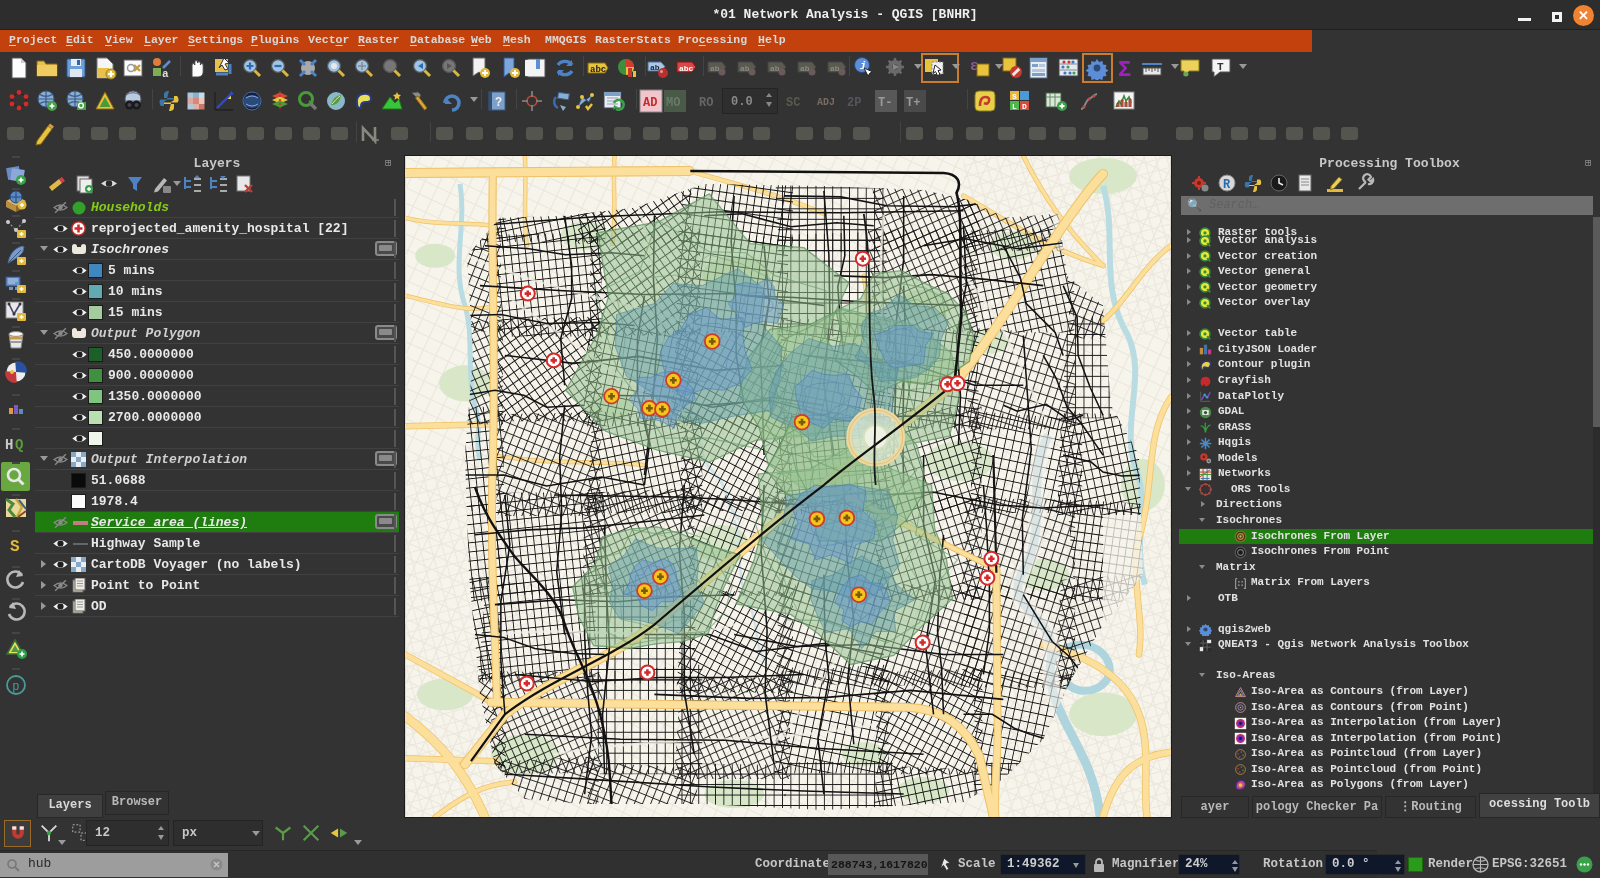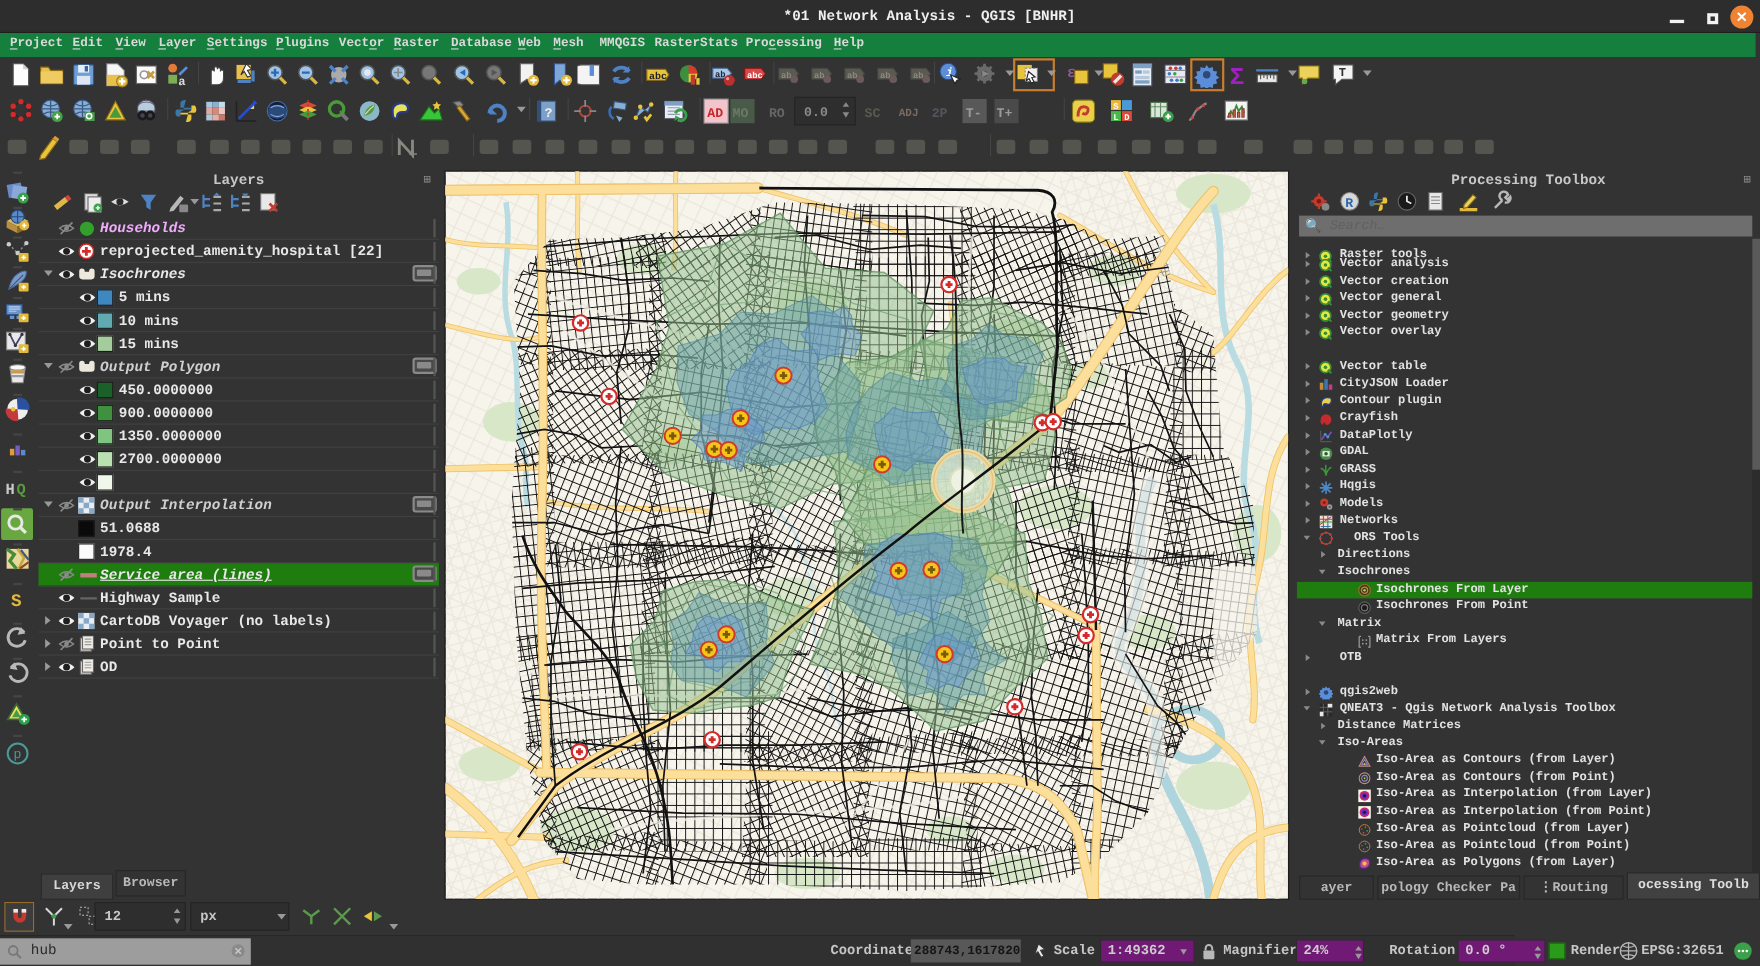--- a/index.html
+++ b/index.html
@@ -1,20 +1,20 @@
 <!DOCTYPE html>
 <html><head><meta charset="utf-8"><style>
 *{margin:0;padding:0;box-sizing:border-box}
 html,body{width:1600px;height:878px;overflow:hidden;background:#333333;
  font-family:"Liberation Mono",monospace;}
 .abs{position:absolute}
 #titlebar{position:absolute;left:0;top:0;width:1600px;height:30px;background:#2d2d2d;border-bottom:1px solid #1f1f1f}
 #title{position:absolute;top:7px;left:0;width:1690px;text-align:center;color:#efefef;
  font-family:"Liberation Mono",monospace;font-weight:bold;font-size:13px}
-#menubar{position:absolute;left:0;top:30px;width:1596px;height:22px;background:#15803d}
+#menubar{position:absolute;left:0;top:30px;width:1312px;height:22px;background:#c2410c}
 .menu{position:absolute;top:3px;color:#d9d9d9;font-size:11.5px;font-weight:bold;letter-spacing:0px}
 .menu u{text-decoration-thickness:1px;text-underline-offset:2px}
 .tbrow{position:absolute;left:0;width:1600px;background:#333}
 .sep{position:absolute;width:1px;background:#444;top:4px;height:20px}
 .ic{position:absolute}
 #leftstrip{position:absolute;left:0;top:150px;width:32px;height:670px;background:#333}
 #lpanel{position:absolute;left:35px;top:150px;width:364px;height:668px;background:#333}
 #rpanel{position:absolute;left:1179px;top:150px;width:421px;height:668px;background:#333}
 .ptitle{color:#c8c8c8;font-size:13px;font-weight:bold;text-align:center}
 .trow{position:absolute;left:0;width:100%;white-space:nowrap;overflow:hidden}
@@ -25,21 +25,21 @@
 .arrow{position:absolute;width:0;height:0}
 .ar-r{border-left:5px solid #b8b8b8;border-top:4px solid transparent;border-bottom:4px solid transparent}
 .ar-d{border-top:5px solid #b8b8b8;border-left:4px solid transparent;border-right:4px solid transparent}
 .sw{position:absolute;width:15px;height:15px;border:1px solid #1b1b1b}
 .badge{position:absolute;width:22px;height:15px;border:2px solid #8a8a8a;border-radius:3px;background:#4a4a4a}
 .badge:after{content:"";position:absolute;left:2px;top:2px;width:13px;height:6px;background:#8a8a8a;border-radius:1px}
 #statusbar{position:absolute;left:0;top:850px;width:1377px;height:28px;background:#303030;border-top:1px solid #272727}
 .st{position:absolute;top:6px;color:#c6c6c6;font-size:12.5px;font-weight:bold}
 .stbox{position:absolute;top:3px;height:21px;background:#585858;color:#151515;font-size:12.5px;font-weight:bold;
  line-height:21px;padding:0 6px}
-.stcombo{position:absolute;top:3px;height:21px;background:#701a75;border:1px solid #2a2a2a;color:#cscsc;
+.stcombo{position:absolute;top:3px;height:21px;background:#0f172a;border:1px solid #2a2a2a;color:#cscsc;
  font-size:12.5px;line-height:19px;color:#cccccc;font-weight:bold;padding:0 6px}
 .tab{position:absolute;top:0;height:22px;background:#333;border:1px solid #272727;color:#b9b9b9;
  font-size:12px;font-weight:bold;text-align:center;line-height:21px;overflow:hidden}
 .tab.on{background:#414141;color:#dedede}
 </style></head><body>
 <div id="titlebar">
 <div id="title">*01 Network Analysis - QGIS [BNHR]</div>
 <div class="abs" style="left:1518px;top:18px;width:13px;height:3px;background:#f2f2f2"></div>
 <div class="abs" style="left:1552px;top:12px;width:10px;height:10px;background:#f2f2f2"></div>
 <div class="abs" style="left:1555px;top:15px;width:4px;height:4px;background:#2d2d2d"></div>
@@ -775,21 +775,21 @@
 <div class="arrow ar-d" style="left:138px;top:31px;border-top-color:#999"></div>
 <div class="trow lrow" style="top:47px">
       <svg class="ic" style="left:18px;top:3px" width="15" height="15" viewBox="0 0 14 14">
         <path d="M1,7 Q7,2 13,7 Q7,12 1,7Z" fill="none" stroke="#8a8a8a" stroke-width="1.2"></path>
         <circle cx="7" cy="7" r="2" fill="#8a8a8a"></circle>
         <line x1="2" y1="12" x2="12" y2="2" stroke="#8a8a8a" stroke-width="1.3"></line>
       </svg>
       <svg class="ic" style="left:37px;top:4px" width="14" height="14">
         <circle cx="7" cy="7" r="6.5" fill="#33a02c"></circle>
       </svg>
-      <span class="grp" style="position:absolute;left:56px;color:#f0abfc">Households</span>
+      <span class="grp" style="position:absolute;left:56px;color:#84cc16">Households</span>
     </div>
 <div class="trow lrow" style="top:68px">
       <svg class="ic" style="left:18px;top:3px" width="15" height="15" viewBox="0 0 14 14">
         <path d="M0.3,7 Q7,0.3 13.7,7 Q7,13.7 0.3,7Z" fill="#f0f0f0"></path>
         <circle cx="7" cy="7" r="2.9" fill="#1e1e1e"></circle>
       </svg>
       <svg class="ic" style="left:36px;top:3px" width="15" height="15" viewBox="0 0 15 15">
         <circle cx="7.5" cy="7.5" r="6.6" fill="#fff" stroke="#d42a2a" stroke-width="1.4"></circle>
         <path d="M7.5,3.5 v8 M3.5,7.5 h8" stroke="#d42a2a" stroke-width="2.6"></path>
       </svg>
@@ -1620,24 +1620,20 @@
 <div class="trow prow" style="top:487.35px">
       <span class="arrow ar-d" style="left:6px;top:5px;border-top-color:#8a8a8a;border-top-width:4.5px;border-left-width:3.5px;border-right-width:3.5px"></span>
       <svg class="ic" style="left:20px;top:1.5px" width="13" height="13" viewBox="0 0 16 16">
         <rect x="1" y="1" width="14" height="14" fill="#2a2a2a"></rect>
         <path d="M1,5 h14 M1,10 h14 M5,1 v14 M10,1 v14" stroke="#666"></path>
         <rect x="10" y="1" width="5" height="4" fill="#e8e8e8"></rect>
         <rect x="1" y="10" width="4" height="5" fill="#e8e8e8"></rect>
       </svg>
       <span style="position:absolute;left:39px">QNEAT3 - Qgis Network Analysis Toolbox</span>
     </div>
-<div class="trow prow" style="top:502.90000000000003px">
-      <span class="arrow ar-r" style="left:22px;top:4px;border-left-color:#8a8a8a;border-left-width:4.5px;border-top-width:3.5px;border-bottom-width:3.5px"></span>
-      <span style="position:absolute;left:37px">Distance Matrices</span>
-    </div>
 <div class="trow prow" style="top:518.45px">
       <span class="arrow ar-d" style="left:20px;top:5px;border-top-color:#8a8a8a;border-top-width:4.5px;border-left-width:3.5px;border-right-width:3.5px"></span>
       <span style="position:absolute;left:37px">Iso-Areas</span>
     </div>
 <div class="trow prow" style="top:534.0px">
       <svg class="ic" style="left:55px;top:1.5px" width="13" height="13" viewBox="0 0 16 16">
         <path d="M8,2 L14,13 H2z" fill="none" stroke="#c48a8a" stroke-width="1.2"></path>
         <path d="M8,5.5 l3.5,6 h-7z" fill="none" stroke="#8a8ac4" stroke-width="1.2"></path>
         <circle cx="8" cy="10.5" r="1.2" fill="#c4c43a"></circle>
       </svg>

